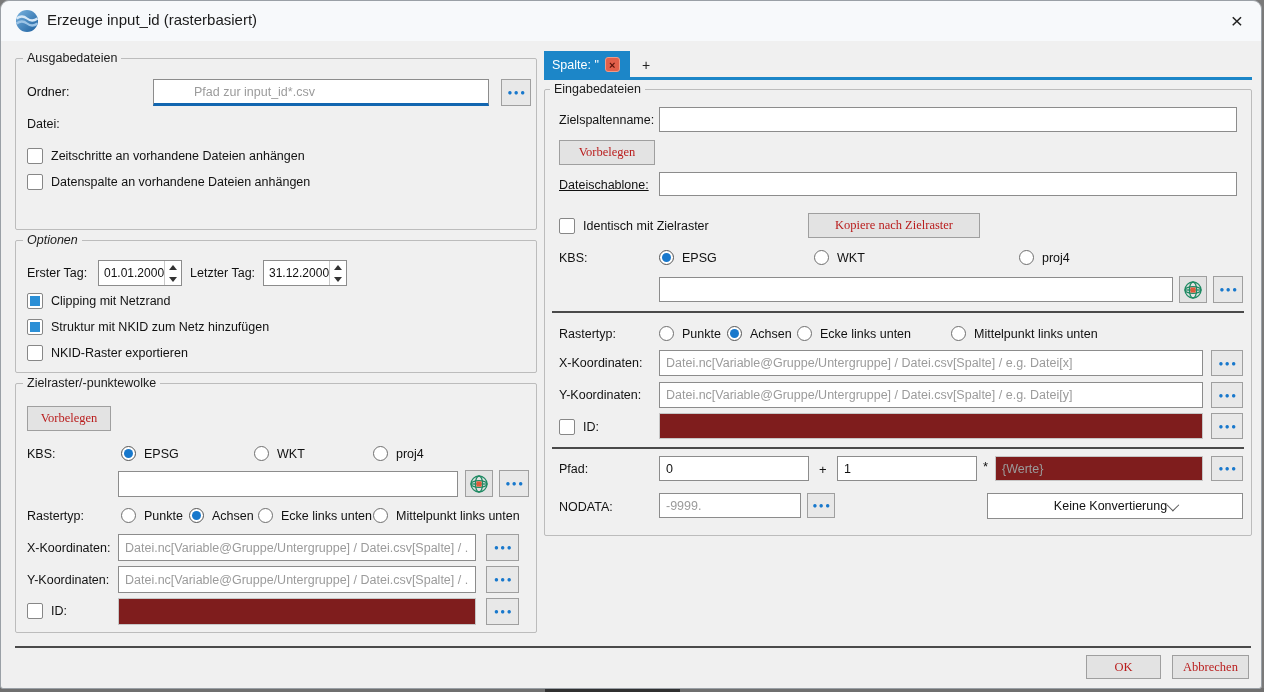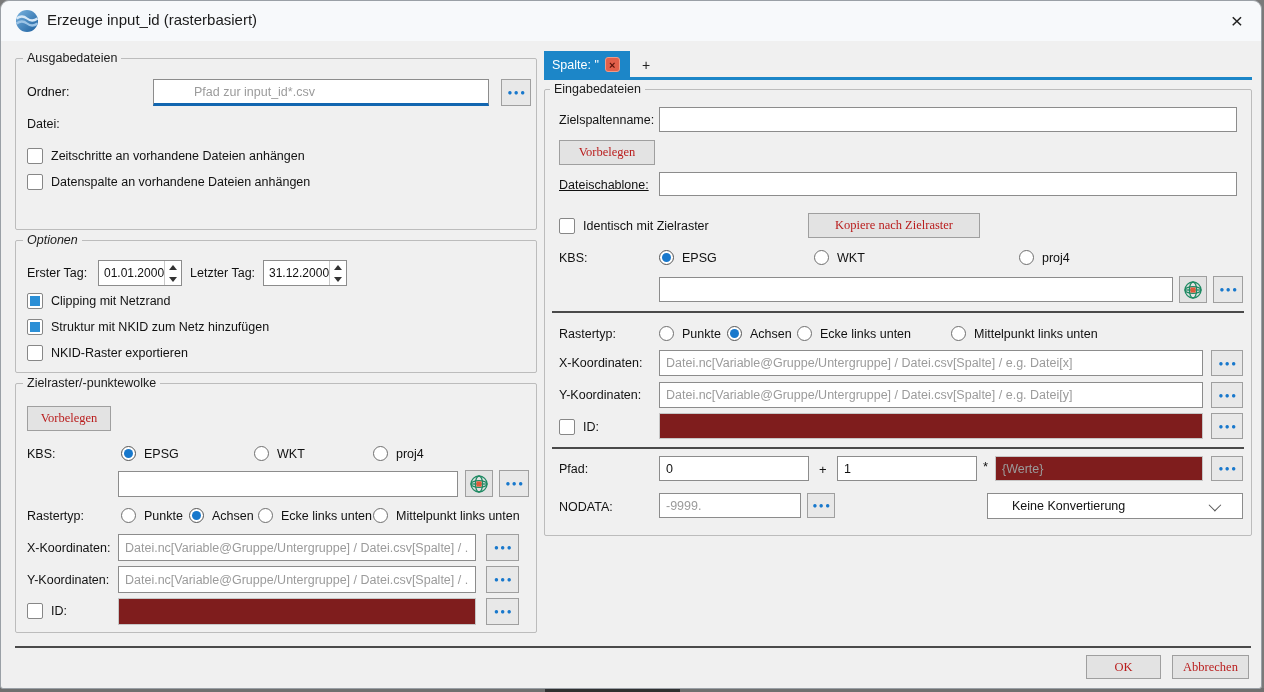--- a/index.html
+++ b/index.html
@@ -42,21 +42,21 @@
   .tri-dn{width:0;height:0;border-left:4px solid transparent;border-right:4px solid transparent;border-top:5px solid #333;}
   .tab-active{position:absolute;left:543px;top:50px;width:86px;height:27px;background:#1c86c8;color:#fff;
               display:flex;align-items:center;padding:0 6px 0 8px;box-sizing:border-box;font-size:12.5px;gap:6px;}
   .tab-close{width:15px;height:15px;background:#e2604a;border:1px solid #ef9a87;border-radius:3px;
              display:flex;align-items:center;justify-content:center;font-size:11px;font-weight:bold;color:#5c140a;box-sizing:border-box;}
   .tab-plus{position:absolute;left:630px;top:50px;width:30px;height:27px;display:flex;align-items:center;justify-content:center;
             font-size:14px;color:#222;}
   .tab-underline{position:absolute;left:543px;top:76px;width:708px;height:3px;background:#1c86c8;}
   .hline{position:absolute;height:2px;background:#4a4a4a;}
   .combo{position:absolute;background:#fff;border:1px solid #8c8c8c;box-sizing:border-box;display:flex;
-         align-items:center;font-size:12.5px;color:#111;padding:0 24px;justify-content:space-between;}
+         align-items:center;font-size:12.5px;color:#111;padding:0 24px;justify-content:center;}
   .chev{width:8px;height:8px;border-right:1.6px solid #555;border-bottom:1.6px solid #555;transform:rotate(45deg) translateY(-2px);}
   .sym{position:absolute;font-size:13px;color:#111;}
 </style>
 </head>
 <body>
 
 <div class="stage">
   <div class="taskbar">
     <div class="taskbar-seg"></div>
   </div>

